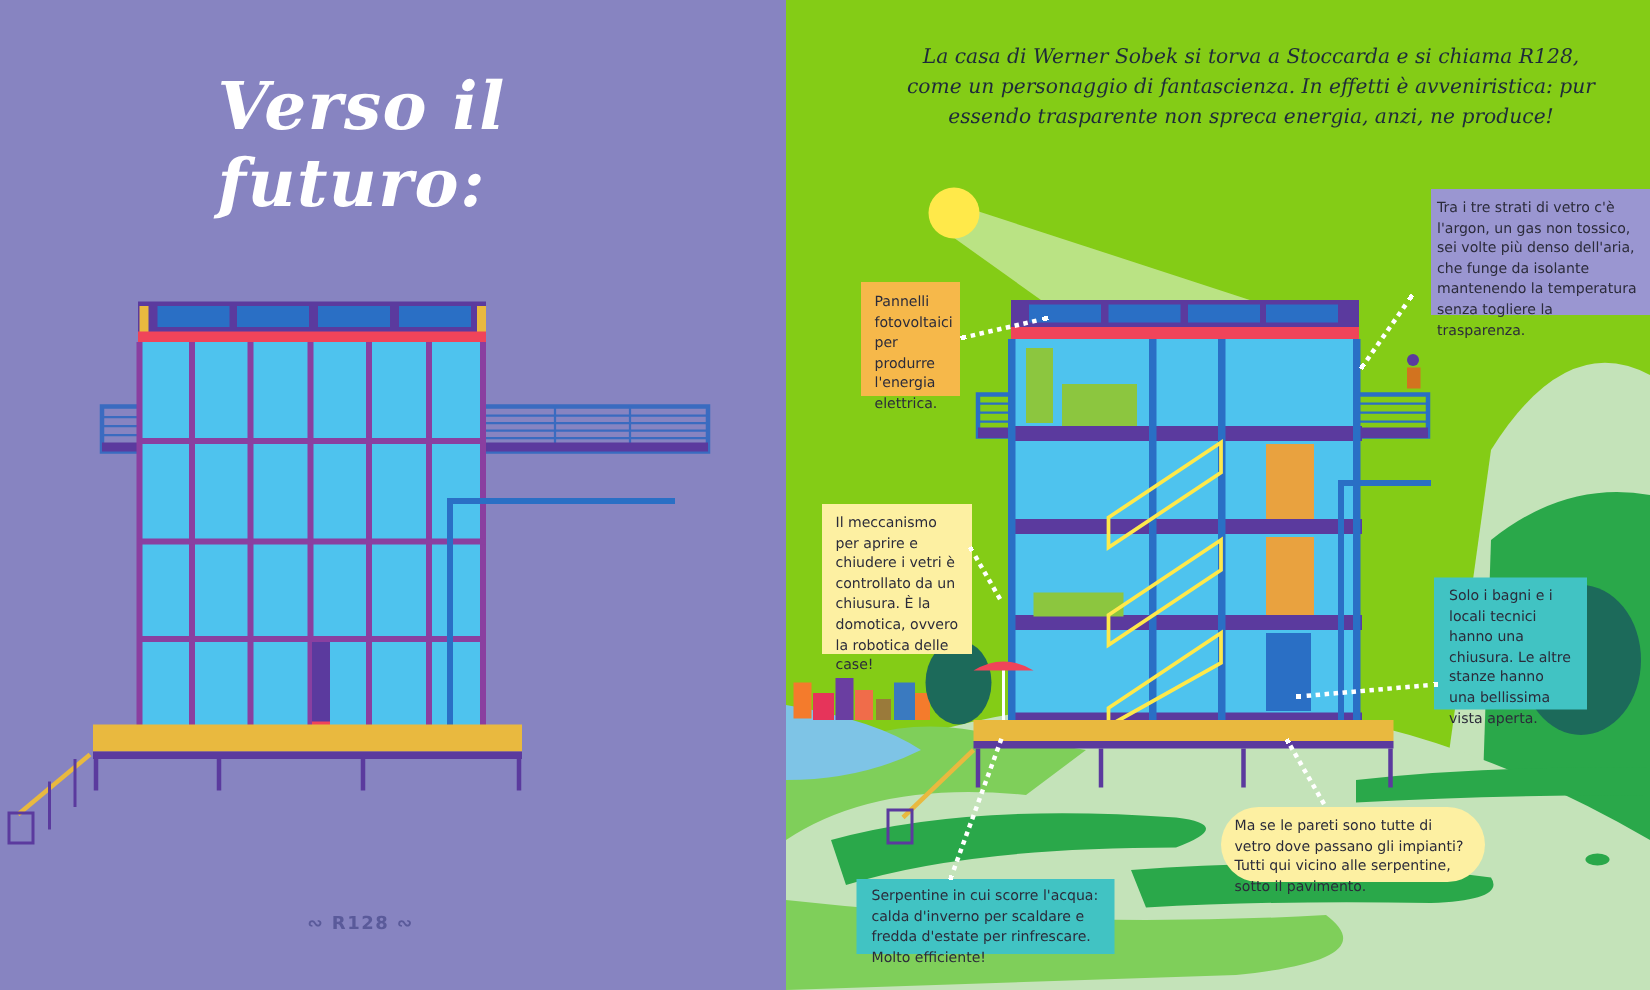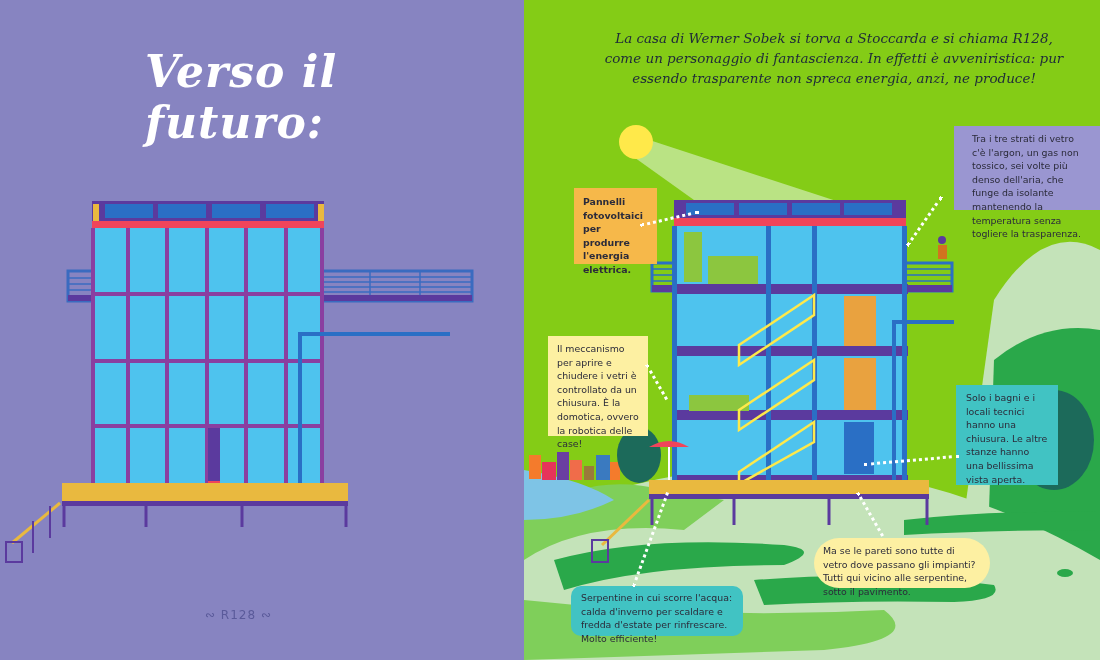--- a/index.html
+++ b/index.html
@@ -9,21 +9,21 @@
   .left-page { position: absolute; left: 0; top: 16px; width: 524px; height: 660px; background: #8784c1; }
   .right-page { position: absolute; left: 524px; top: 0; width: 576px; height: 660px; background: #84cc16; overflow: hidden; }
 
   .title {
     position: absolute; left: 145px; top: 30px; width: 360px;
     font-family: "DejaVu Serif", serif; font-style: italic; font-weight: bold;
     font-size: 44px; color: #ffffff; letter-spacing: 1px;
   }
   .folio {
     position: absolute; left: 205px; top: 592px; font-family: "DejaVu Sans", sans-serif;
-    font-weight: normal; font-size: 12px; color: #5a5a9a; letter-spacing: 1px;
+    font-weight: bold; font-size: 12px; color: #5a5a9a; letter-spacing: 1px;
   }
 
   .intro {
     position: absolute; left: 80px; top: 28px; width: 460px; text-align: center;
     font-family: "DejaVu Serif", serif; font-style: italic; font-size: 13.5px;
     line-height: 20px; color: #1e2a3a;
   }
 
   .callout {
     position: absolute; font-family: "DejaVu Sans", sans-serif; font-size: 9.4px;
@@ -206,30 +206,30 @@
     <path d="M125 447 Q145 435 165 447 Z" fill="#f0445a"></path>
 
     <line x1="125" y1="500" x2="78" y2="545" stroke="#e9b93f" stroke-width="3"></line>
     <rect x="68" y="540" width="16" height="22" fill="none" stroke="#5b3a9e" stroke-width="2"></rect>
 
     <ellipse cx="541" cy="573" rx="8" ry="4" fill="#2aa84a"></ellipse>
   </svg>
 
   <div class="intro">La casa di Werner Sobek si torva a Stoccarda e si chiama R128, come un personaggio di fantascienza. In effetti è avveniristica: pur essendo trasparente non spreca energia, anzi, ne produce!</div>
 
-  <div class="callout c-orange" style="left:50px; top:188px; width:83px; height:76px; padding:7px 9px;font-weight:bold;">Pannelli fotovoltaici per produrre l'energia elettrica.</div>
+  <div class="callout c-orange" style="left:50px; top:188px; width:66px; height:76px; padding:7px 9px;">Pannelli fotovoltaici per produrre l'energia elettrica.</div>
   <div class="dots" style="left:116px; top:224px; width:60px; transform:rotate(-13deg);"></div>
 
-  <div class="callout c-lilac" style="left:430px; top:126px; width:146px; height:84px; padding:6px 18px;">Tra i tre strati di vetro c'è l'argon, un gas non tossico, sei volte più denso dell'aria, che funge da isolante mantenendo la temperatura senza togliere la trasparenza.</div>
+  <div class="callout c-lilac" style="left:430px; top:126px; width:146px; height:84px; padding:6px 4px;">Tra i tre strati di vetro c'è l'argon, un gas non tossico, sei volte più denso dell'aria, che funge da isolante mantenendo la temperatura senza togliere la trasparenza.</div>
   <div class="dots" style="left:382px; top:245px; width:60px; transform:rotate(-55deg);"></div>
 
   <div class="callout c-yellow" style="left:24px; top:336px; width:100px; height:100px; padding:6px 9px;">Il meccanismo per aprire e chiudere i vetri è controllato da un chiusura. È la domotica, ovvero la robotica delle case!</div>
   <div class="dots" style="left:124px; top:364px; width:40px; transform:rotate(60deg);"></div>
 
-  <div class="callout c-teal" style="left:432px; top:385px; width:102px; height:100px; padding:6px 10px;">Solo i bagni e i locali tecnici hanno una chiusura. Le altre stanze hanno una bellissima vista aperta.</div>
+  <div class="callout c-teal" style="left:432px; top:385px; width:102px; height:88px; padding:6px 10px;">Solo i bagni e i locali tecnici hanno una chiusura. Le altre stanze hanno una bellissima vista aperta.</div>
   <div class="dots" style="left:340px; top:463px; width:95px; transform:rotate(-5deg);"></div>
 
   <div class="callout c-yellow" style="left:290px; top:538px; width:176px; height:50px; padding:6px 9px;border-radius:25px;">Ma se le pareti sono tutte di vetro dove passano gli impianti? Tutti qui vicino alle serpentine, sotto il pavimento.</div>
   <div class="dots" style="left:335px; top:492px; width:50px; transform:rotate(60deg);"></div>
 
-  <div class="callout c-teal" style="left:47px; top:586px; width:172px; height:50px; padding:5px 10px;border-radius:10px;">Serpentine in cui scorre l'acqua: calda d'inverno per scaldare e fredda d'estate per rinfrescare. Molto efficiente!</div>
+  <div class="callout c-teal" style="left:47px; top:586px; width:172px; height:50px; padding:5px 10px;">Serpentine in cui scorre l'acqua: calda d'inverno per scaldare e fredda d'estate per rinfrescare. Molto efficiente!</div>
   <div class="dots" style="left:108px; top:586px; width:100px; transform:rotate(-70deg);"></div>
 </div>
 
 </body></html>

